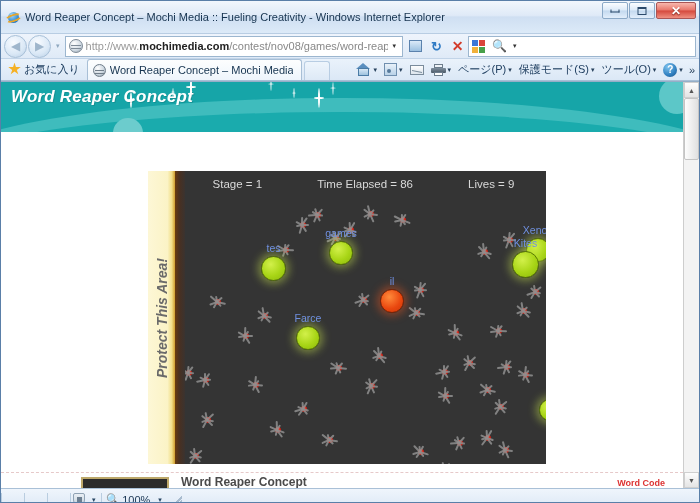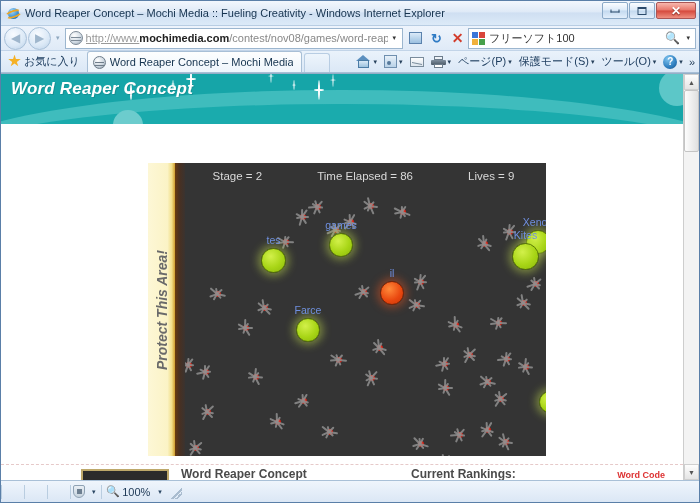--- a/index.html
+++ b/index.html
@@ -16,21 +16,21 @@
     position: relative;
     width: 700px; height: 503px;
     background: linear-gradient(to bottom, #e9f1fb 0%, #d2e1f3 100%);
     border: 1px solid #5a7fa8;
     overflow: hidden;
   }
 
   
   .titlebar {
     position: relative;
-    height: 25px;
+    height: 33px;
     background: linear-gradient(to bottom, #f2f7fd 0%, #dfeaf7 45%, #cfdff2 50%, #dceaf8 100%);
     border-bottom: 1px solid #b8cde3;
     display: flex; align-items: center;
     padding-left: 5px;
   }
   .ie-logo {
     width: 15px; height: 15px; margin-right: 4px;
     position: relative; flex: 0 0 auto;
   }
   .ie-logo .globe {
@@ -105,21 +105,21 @@
     border: 1px solid #7e8b98;
     margin: 0 3px 0 1px;
     position: relative;
   }
   .addr-icon::after {
     content: ""; position: absolute; left: 1px; top: 5px; width: 10px; height: 1px;
     background: #7e8b98; box-shadow: 0 3px 0 #7e8b98;
   }
   .addr-url { font-size: 11px; color: #888; white-space: nowrap; overflow: hidden; flex: 1 1 auto; }
   .addr-url b { color: #222; font-weight: bold; }
-  .addr-url .proto { color: #999; text-decoration: underline; }
+  .addr-url .proto { color: #999; }
   .addr-caret { color: #333; font-size: 7px; padding: 0 4px; flex: 0 0 auto; }
   .tbtn {
     width: 21px; height: 21px; flex: 0 0 auto;
     display: flex; align-items: center; justify-content: center;
     border: 1px solid transparent;
   }
   .tbtn .compat { width: 13px; height: 12px; border: 1px solid #5b82ad; background: linear-gradient(to bottom,#dbeaf8,#9bc0e0); position: relative; }
   .tbtn .refresh { color: #2f7bc4; font-size: 13px; font-weight: bold; }
   .tbtn .stopx { color: #d23b2a; font-size: 14px; font-weight: bold; }
   .searchbox {
@@ -471,21 +471,20 @@
         <span class="stopx">✕</span>
       </div>
 
     <div class="searchbox">
       <div class="g-icon">
           <i class="q1"></i>
           <i class="q2"></i>
           <i class="q3"></i>
           <i class="q4"></i>
         </div>
-      <div class="search-text">フリーソフト100</div>
       <div class="search-mag">🔍</div>
       <div class="search-caret">▾</div>
     </div>
   </div>
 
   <div class="tabrow">
     <div class="fav">
       <span class="star"></span>
       <span>お気に入り</span>
     </div>
@@ -577,21 +576,21 @@
           </div>
         </div>
 
       <div class="game-wrap">
         <div class="game" id="game">
           <div class="protect-bar">
             <div class="protect-text">Protect This Area!</div>
           </div>
           <div class="game-edge"></div>
           <div class="hud">
-            <span>Stage = 2</span>
+            <span>Stage = 1</span>
             <span>Time Elapsed = 86</span>
             <span>Lives = 9</span>
           </div>
           <div id="entities">
               <div class="bug" style="left: 48px; top: 200px;">
                 <i class="core"></i>
                 <i class="leg" style="transform: rotate(-2deg); width: 6px;"></i>
                 <i class="leg" style="transform: rotate(56deg); width: 7px;"></i>
                 <i class="leg" style="transform: rotate(105deg); width: 8px;"></i>
                 <i class="leg" style="transform: rotate(168deg); width: 9px;"></i>
@@ -1025,21 +1024,20 @@
               <div class="orb green" style="left: 391px; top: 228px; width: 22px; height: 22px;"></div>
               <div class="orb-label" style="left: 372px; top: 214px; width: 60px;">E</div>
             </div>
         </div>
       </div>
 
       <div class="below">
         <div class="below-row">
           <div class="thumb"></div>
           <div class="t1">Word Reaper Concept</div>
-          <div class="t2">Current Rankings:</div>
           <div class="t3">Word Code</div>
         </div>
       </div>
 
     </div>
 
     <div class="vscroll">
       <div class="vs-btn">
           <span>▲</span>
         </div>

